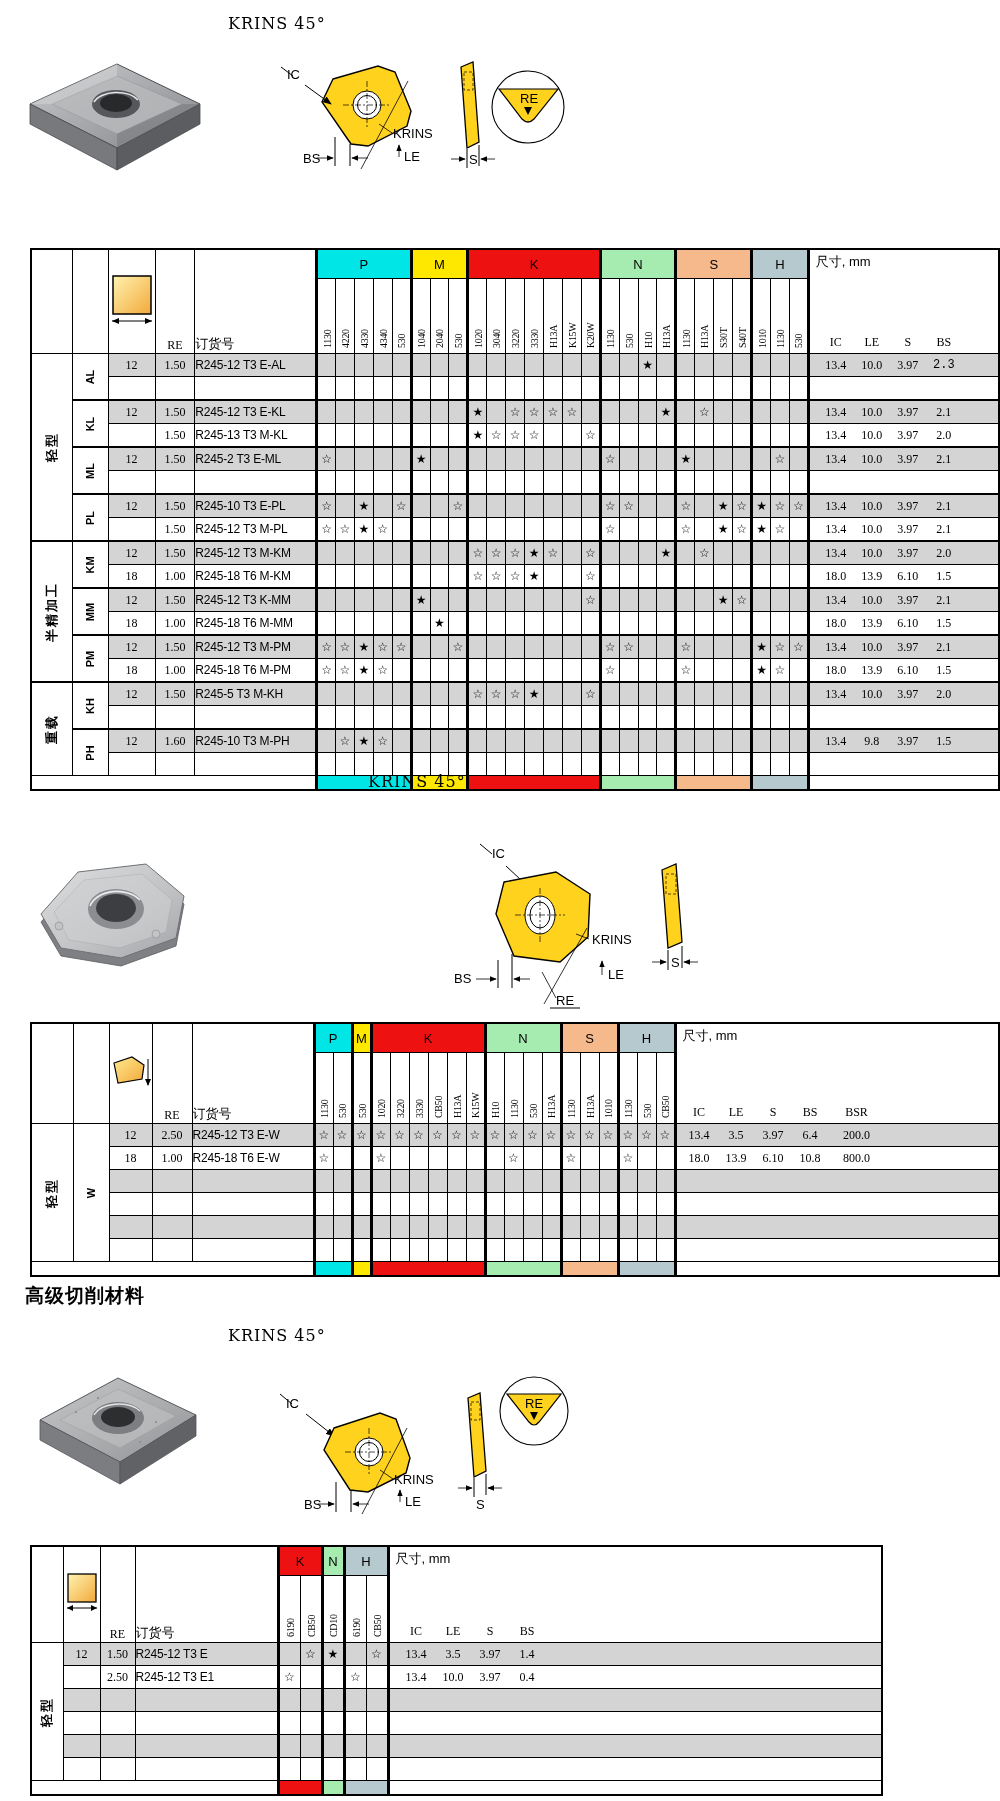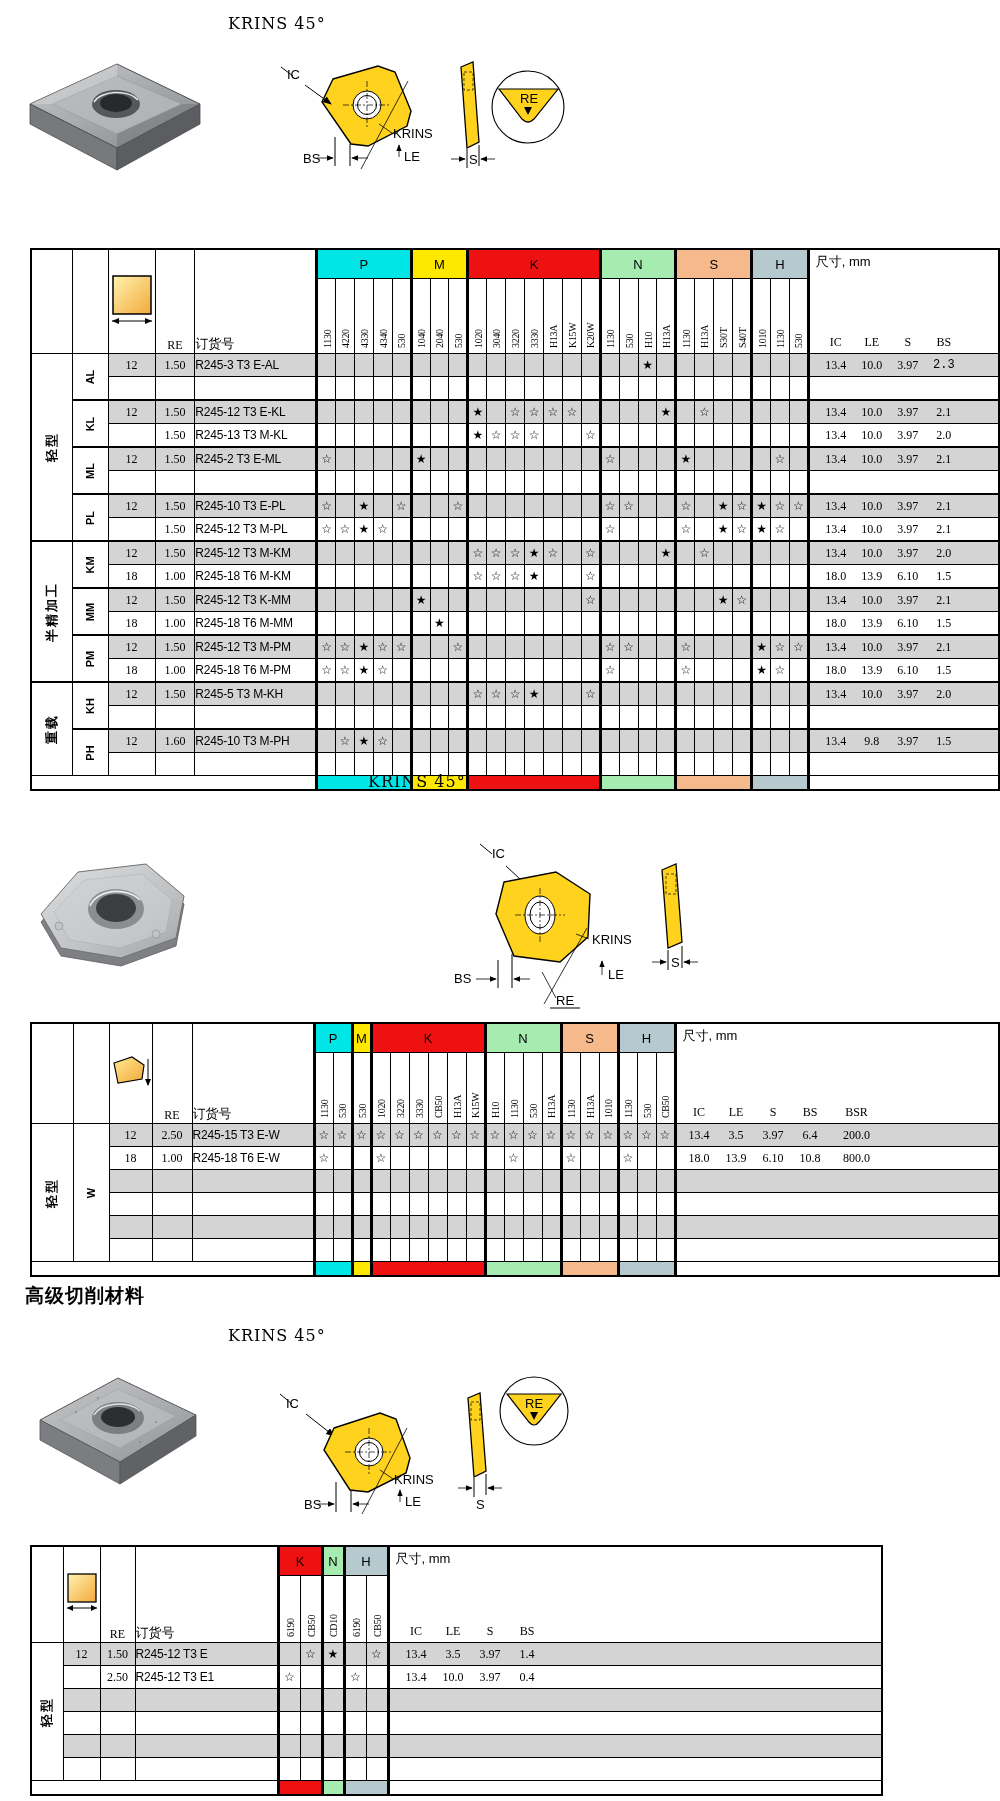--- a/index.html
+++ b/index.html
@@ -262,21 +262,21 @@
       <tbody>
         <tr class="shaded">
           <td class="cat" rowspan="8">
             <span>轻型</span>
           </td>
           <td class="sub" rowspan="2">
             <span>AL</span>
           </td>
           <td class="csize" style="height: 22px;">12</td>
           <td class="cre">1.50</td>
-          <td class="code">R245-3 T3 E-AL</td>
+          <td class="code">R245-12 T3 E-AL</td>
           <td class="star bl3"></td>
           <td class="star"></td>
           <td class="star"></td>
           <td class="star"></td>
           <td class="star"></td>
           <td class="star bl3"></td>
           <td class="star"></td>
           <td class="star"></td>
           <td class="star bl3"></td>
           <td class="star"></td>
@@ -1172,21 +1172,21 @@
       <tbody>
         <tr class="shaded">
           <td class="cat" rowspan="6">
             <span>轻型</span>
           </td>
           <td class="sub" rowspan="6">
             <span>W</span>
           </td>
           <td class="csize" style="height: 22px;">12</td>
           <td class="cre">2.50</td>
-          <td class="code">R245-15 T3 E-W</td>
+          <td class="code">R245-12 T3 E-W</td>
           <td class="star bl3">☆</td>
           <td class="star">☆</td>
           <td class="star bl3">☆</td>
           <td class="star bl3">☆</td>
           <td class="star">☆</td>
           <td class="star">☆</td>
           <td class="star">☆</td>
           <td class="star">☆</td>
           <td class="star">☆</td>
           <td class="star bl3">☆</td>

